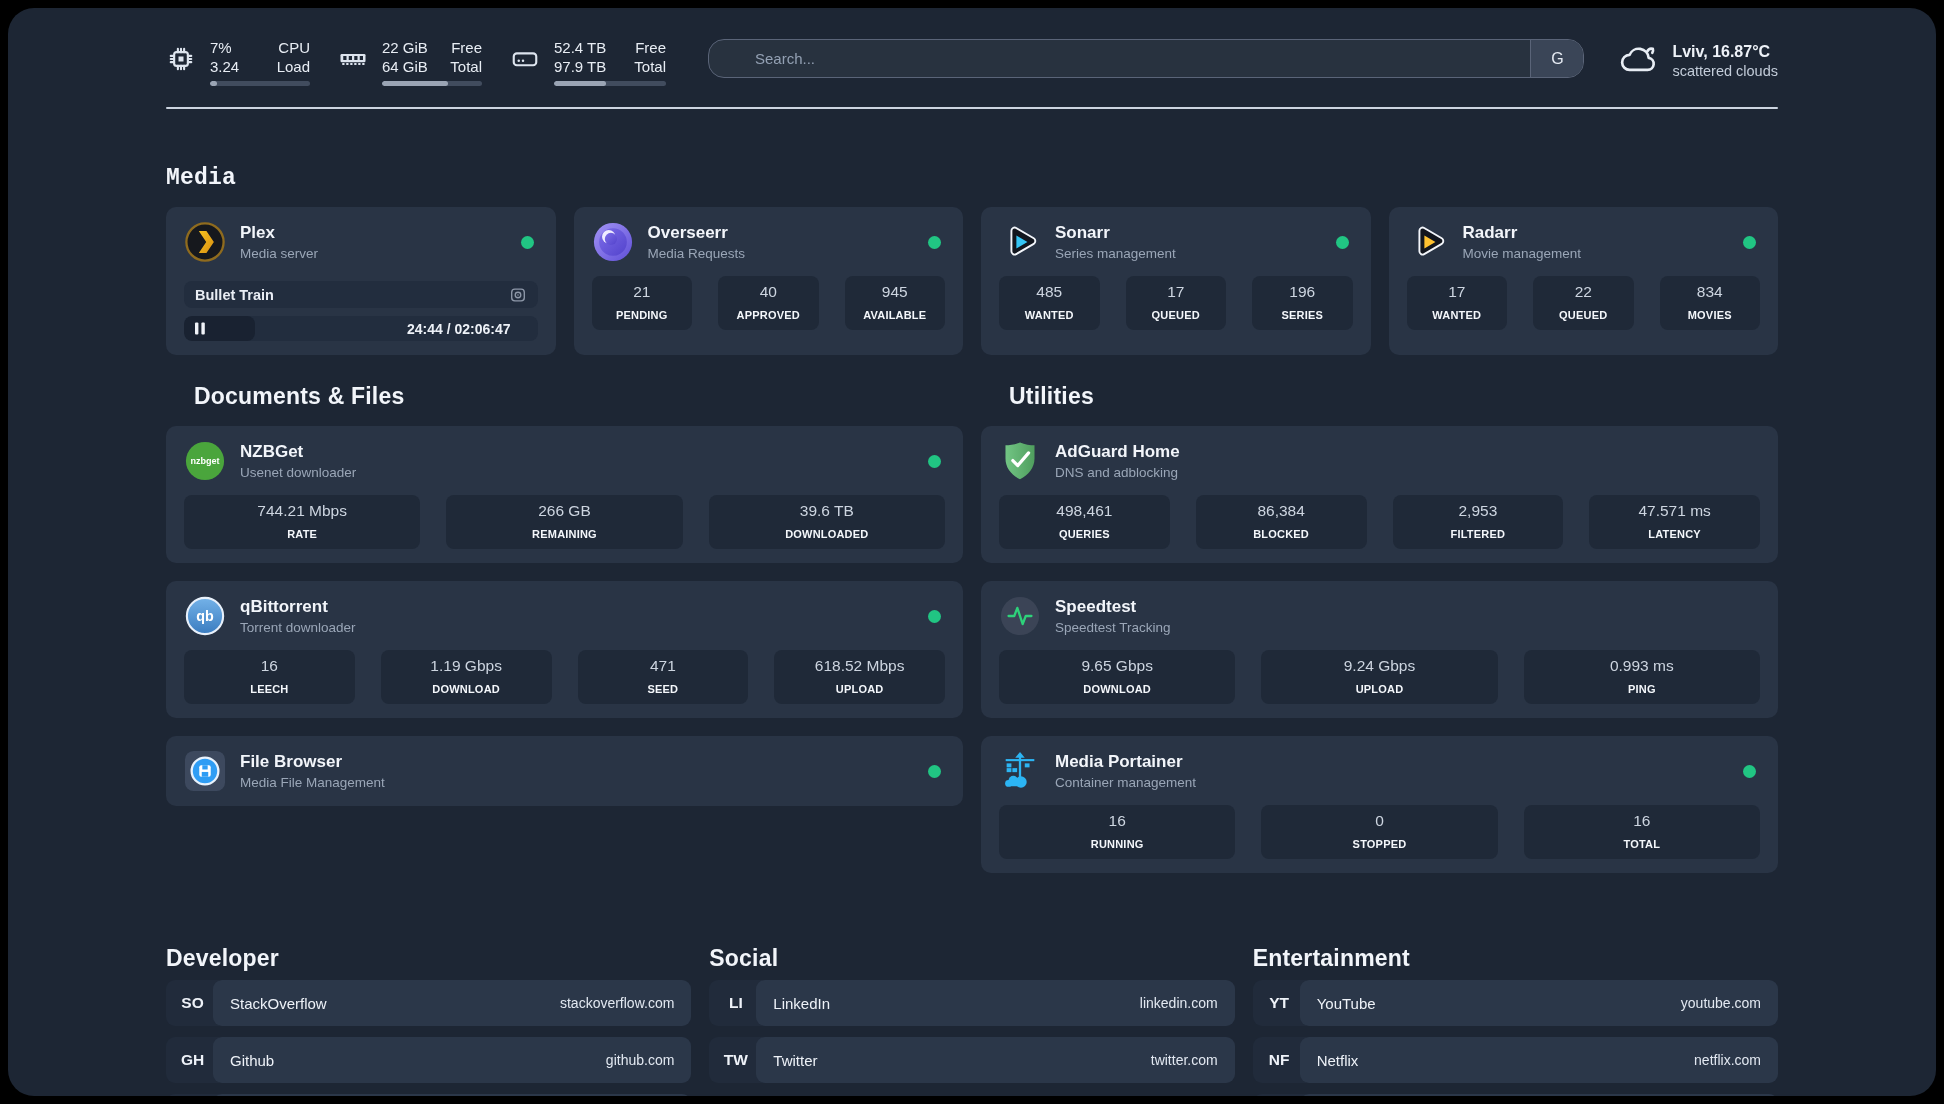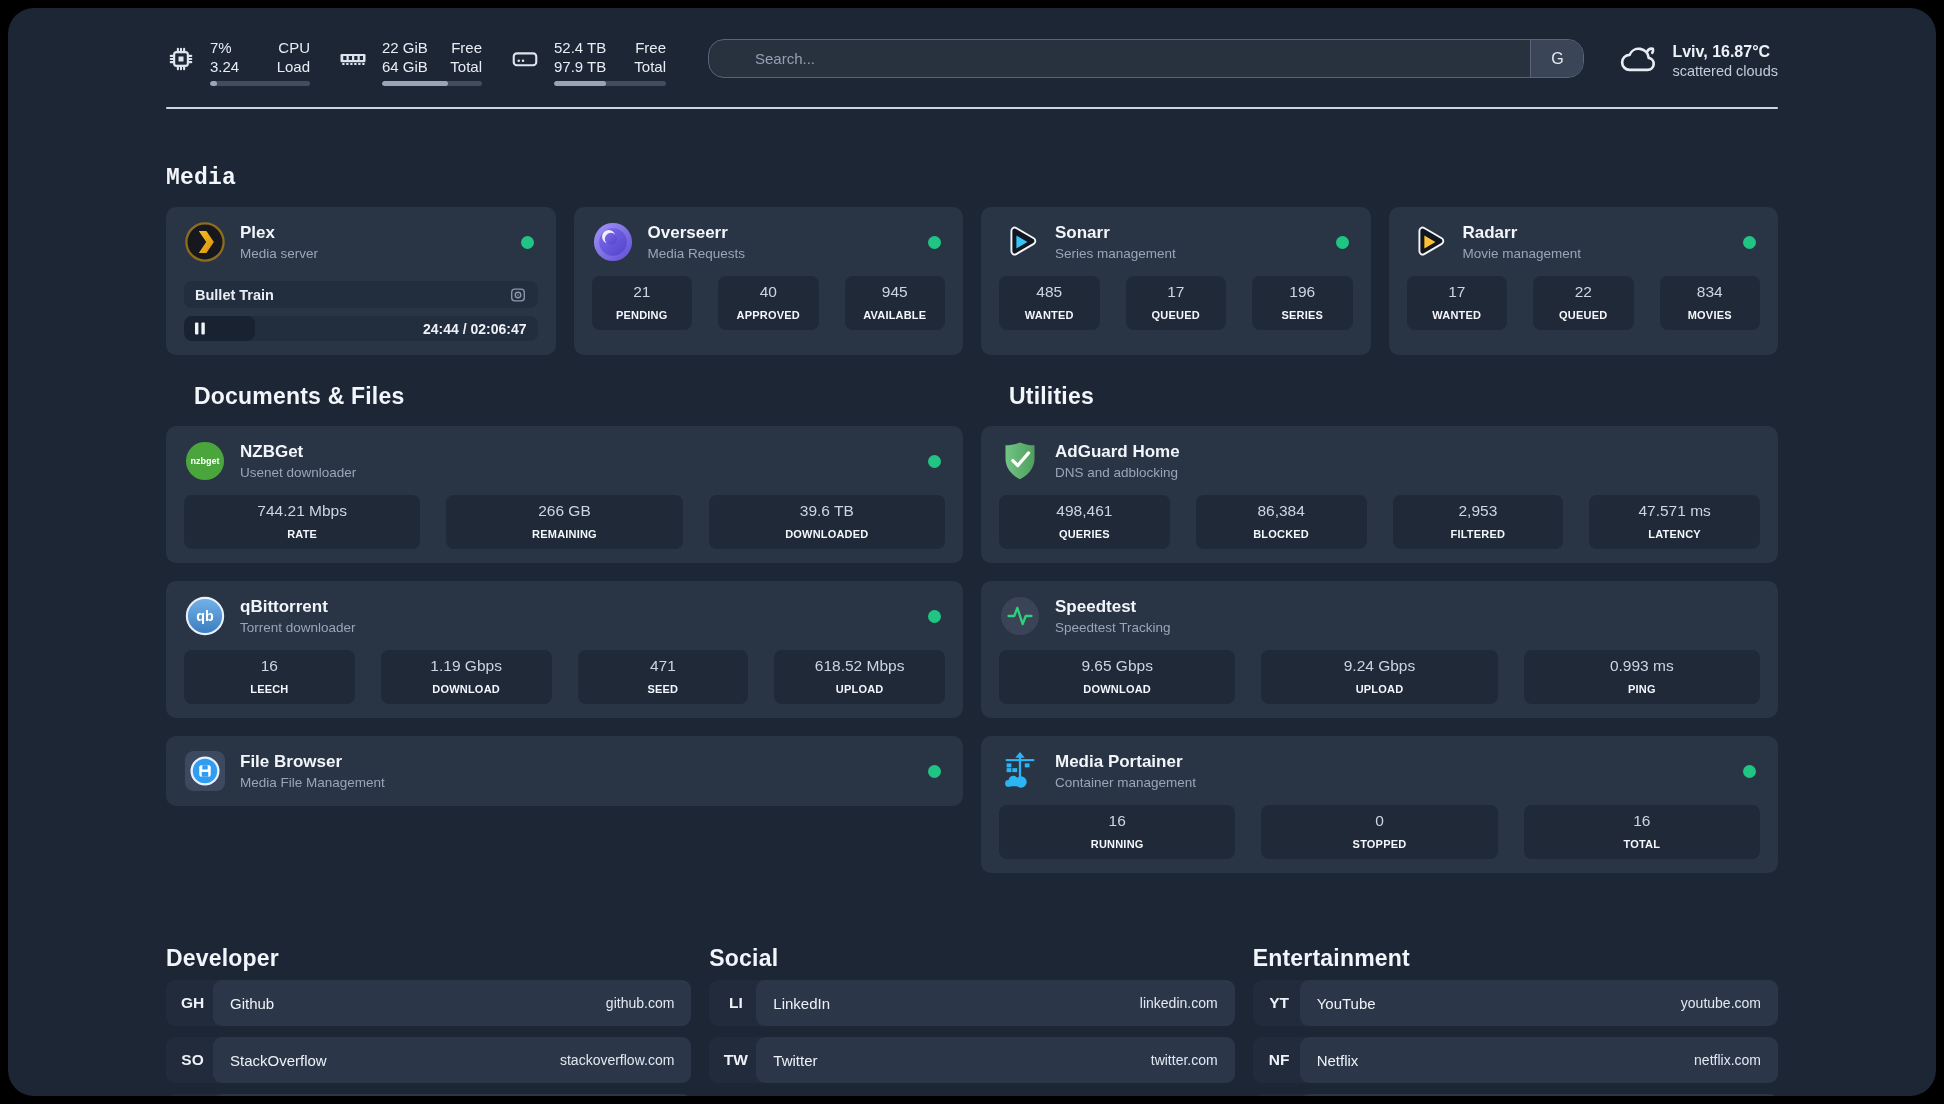--- a/index.html
+++ b/index.html
@@ -80,21 +80,21 @@
   .np-bar { margin-top:18px; background:#222d3e; border-radius:8px; height:27px;
             display:flex; align-items:center; justify-content:space-between; padding:0 11px; }
   .np-title { font-size:14.5px; font-weight:600; color:#e9edf4; }
   .np-cam svg { width:18px; height:18px; display:block; }
   .np-progress { margin-top:8px; position:relative; background:#222d3e; border-radius:8px;
                  height:25px; display:flex; align-items:center; overflow:hidden; }
   .np-elapsed { position:absolute; left:0; top:0; bottom:0; border-radius:8px; background:#192231; }
   .np-pause { position:relative; margin-left:10px; z-index:1; display:flex; cursor:pointer;
               background:none; border:none; padding:0; }
   .np-pause svg { width:12px; height:13px; }
-  .np-time { margin-left:auto; margin-right:11px; font-size:14px; font-weight:700;
+  .np-time { margin-left:auto; margin-right:27px; font-size:14px; font-weight:700;
              color:#edf1f7; position:relative; z-index:1; }
 
   
   .bookmarks { display:grid; grid-template-columns:repeat(3,1fr); gap:18px; margin-top:54px;
                padding-bottom:40px; }
   .bookmarks .section-title { margin-bottom:8px; }
   .bm-row { display:flex; height:46px; margin-bottom:11px; cursor:pointer; }
   .bm-abbr { width:53px; background:#212b3b; border-radius:9px 0 0 9px; flex:none;
              display:flex; align-items:center; justify-content:center;
              font-size:15.5px; font-weight:600; color:#eef2f8; }
@@ -571,31 +571,31 @@
           </div>
         </div>
       </div>
     </div>
 
     <div class="bookmarks">
 
       <div>
         <div class="section-title">Developer</div>
         <div class="bm-row">
+          <div class="bm-abbr">SO</div>
+          <div class="bm-main">
+            <span class="bm-name">StackOverflow</span>
+            <span class="bm-host">stackoverflow.com</span>
+          </div>
+        </div>
+        <div class="bm-row">
           <div class="bm-abbr">GH</div>
           <div class="bm-main">
             <span class="bm-name">Github</span>
             <span class="bm-host">github.com</span>
-          </div>
-        </div>
-        <div class="bm-row">
-          <div class="bm-abbr">SO</div>
-          <div class="bm-main">
-            <span class="bm-name">StackOverflow</span>
-            <span class="bm-host">stackoverflow.com</span>
           </div>
         </div>
         <div class="bm-row">
           <div class="bm-abbr">DT</div>
           <div class="bm-main">
             
             
           </div>
         </div>
       </div>

